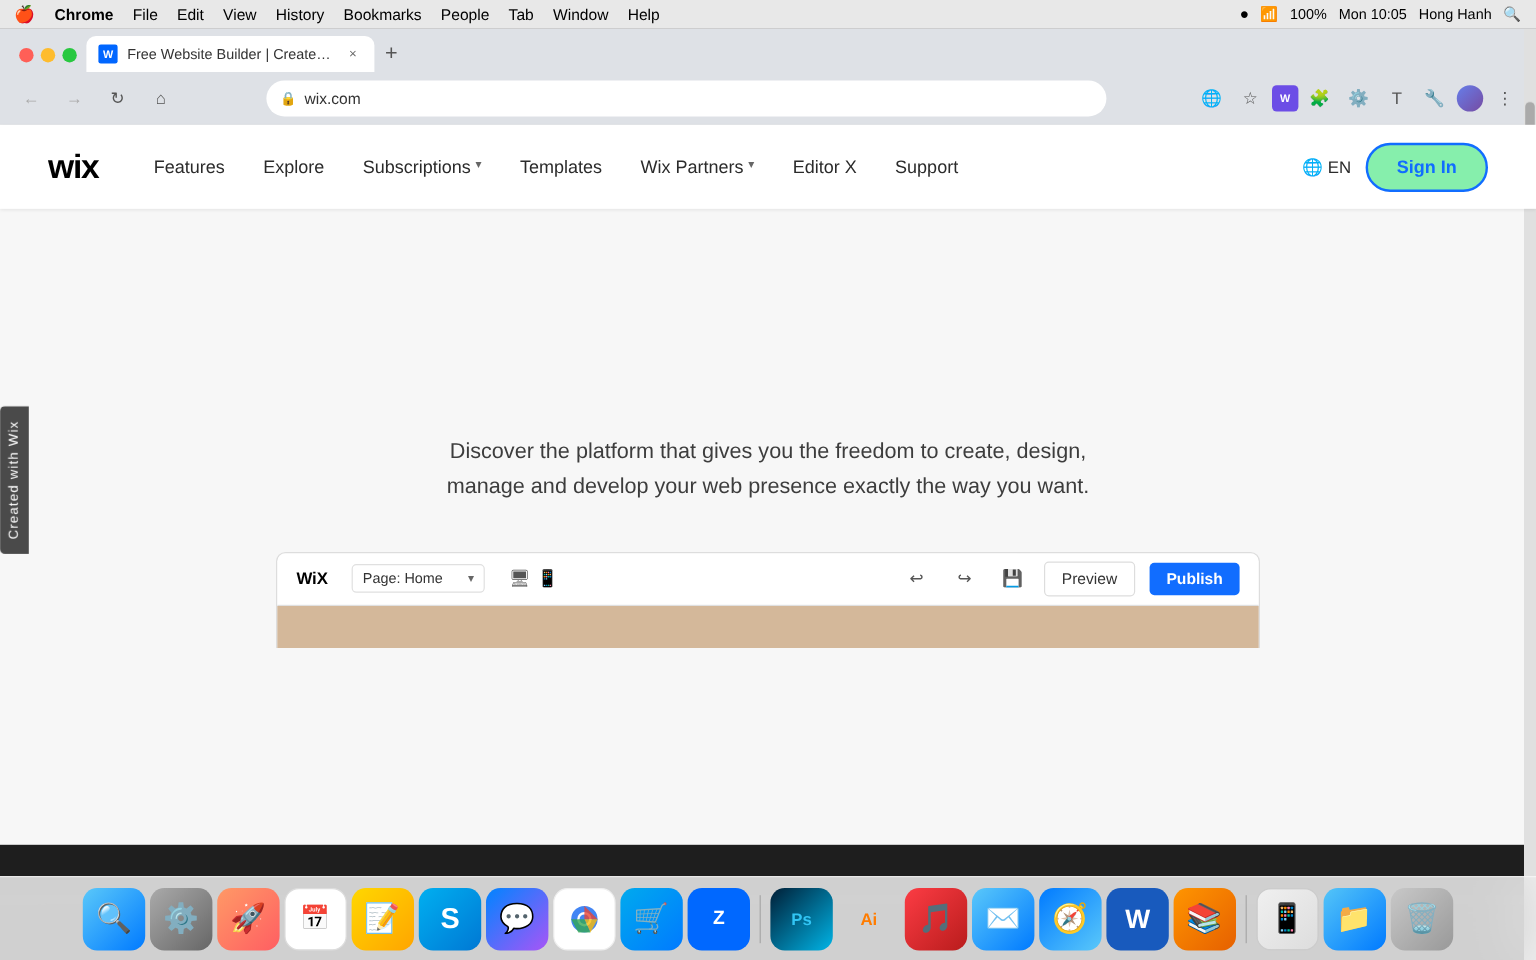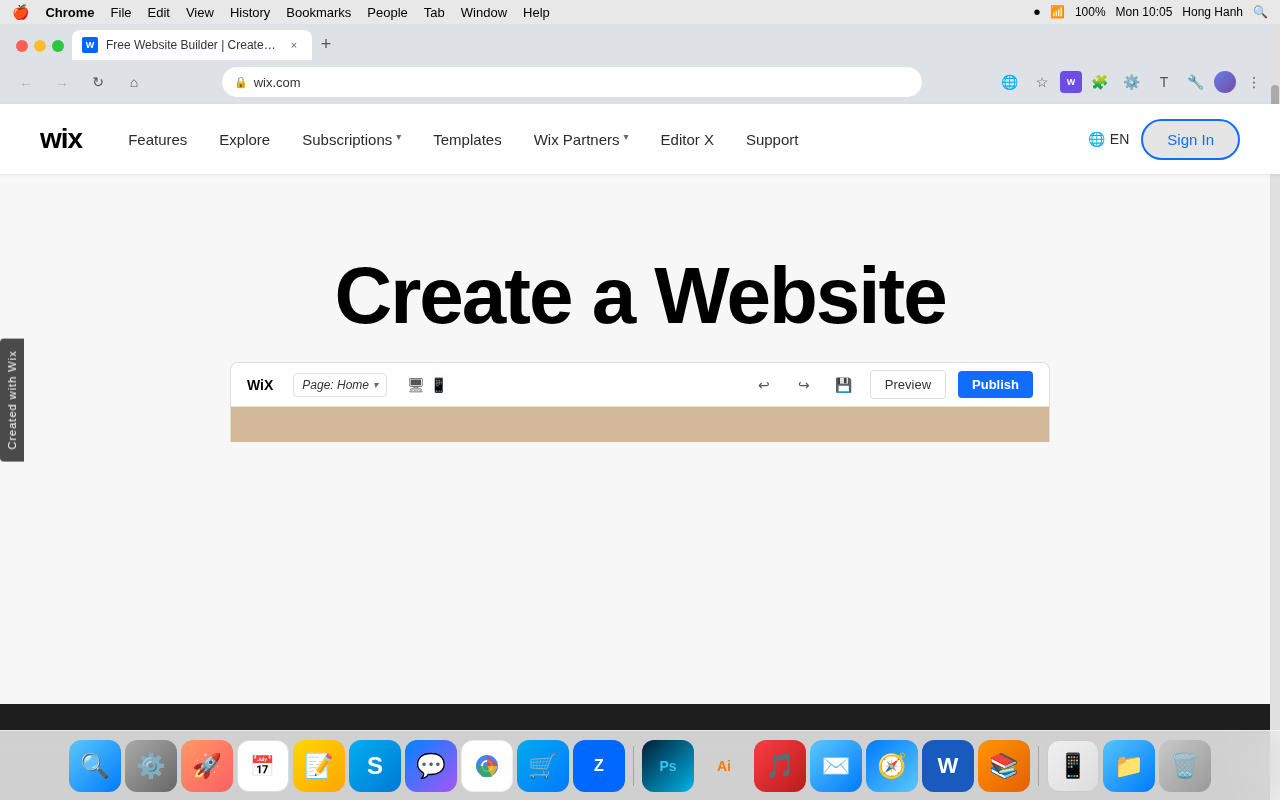--- a/index.html
+++ b/index.html
@@ -274,23 +274,23 @@
       font-size: 14px;
       color: #2b2b2b;
       cursor: pointer;
     }
     .wix-signin-btn {
       padding: 10px 24px;
       border: 2px solid #116dff;
       border-radius: 24px;
       color: #116dff;
       font-size: 15px;
-      font-weight: 400;
-      cursor: pointer;
-      background: #e5e5e5;
+      font-weight: 700;
+      cursor: pointer;
+      background: #86efac;
       white-space: nowrap;
     }
 
     
     .wix-hero {
       background: #f7f7f7;
       padding: 80px 40px 60px;
       text-align: center;
       position: relative;
     }
@@ -364,28 +364,27 @@
     }
     .editor-logo {
       font-size: 14px;
       font-weight: 900;
       color: #000;
       margin-right: 8px;
     }
     .editor-page-selector {
       display: flex;
       align-items: center;
-      gap: 4px;
+      gap: 21px;
       font-size: 12px;
       color: #333;
       border: 1px solid #e0e0e0;
       border-radius: 4px;
       padding: 4px 8px;
       cursor: pointer;
-      font-style: italic;
     }
     .editor-device-icons {
       display: flex;
       gap: 6px;
       margin-left: 8px;
     }
     .editor-device-icon {
       font-size: 14px;
       color: #555;
       cursor: pointer;
@@ -601,22 +600,23 @@
       <div class="wix-lang">
         <span>🌐</span>
         <span>EN</span>
       </div>
       <button class="wix-signin-btn">Sign In</button>
     </div>
   </nav>
 
   <section class="wix-hero">
     <h1 class="hero-title">
-      <span>Create a Website</span><br>
+      <br>
     </h1>
+    <p class="hero-subtitle">Discover the platform that gives you the freedom to create, design, manage and develop your web presence exactly the way you want.</p>
 
     
     <div class="wix-editor-preview">
       <div class="editor-toolbar">
         <span class="editor-logo">WiX</span>
         <div class="editor-page-selector">
           <span>Page: Home</span>
           <span class="chevron-down">▾</span>
         </div>
         <div class="editor-device-icons">

